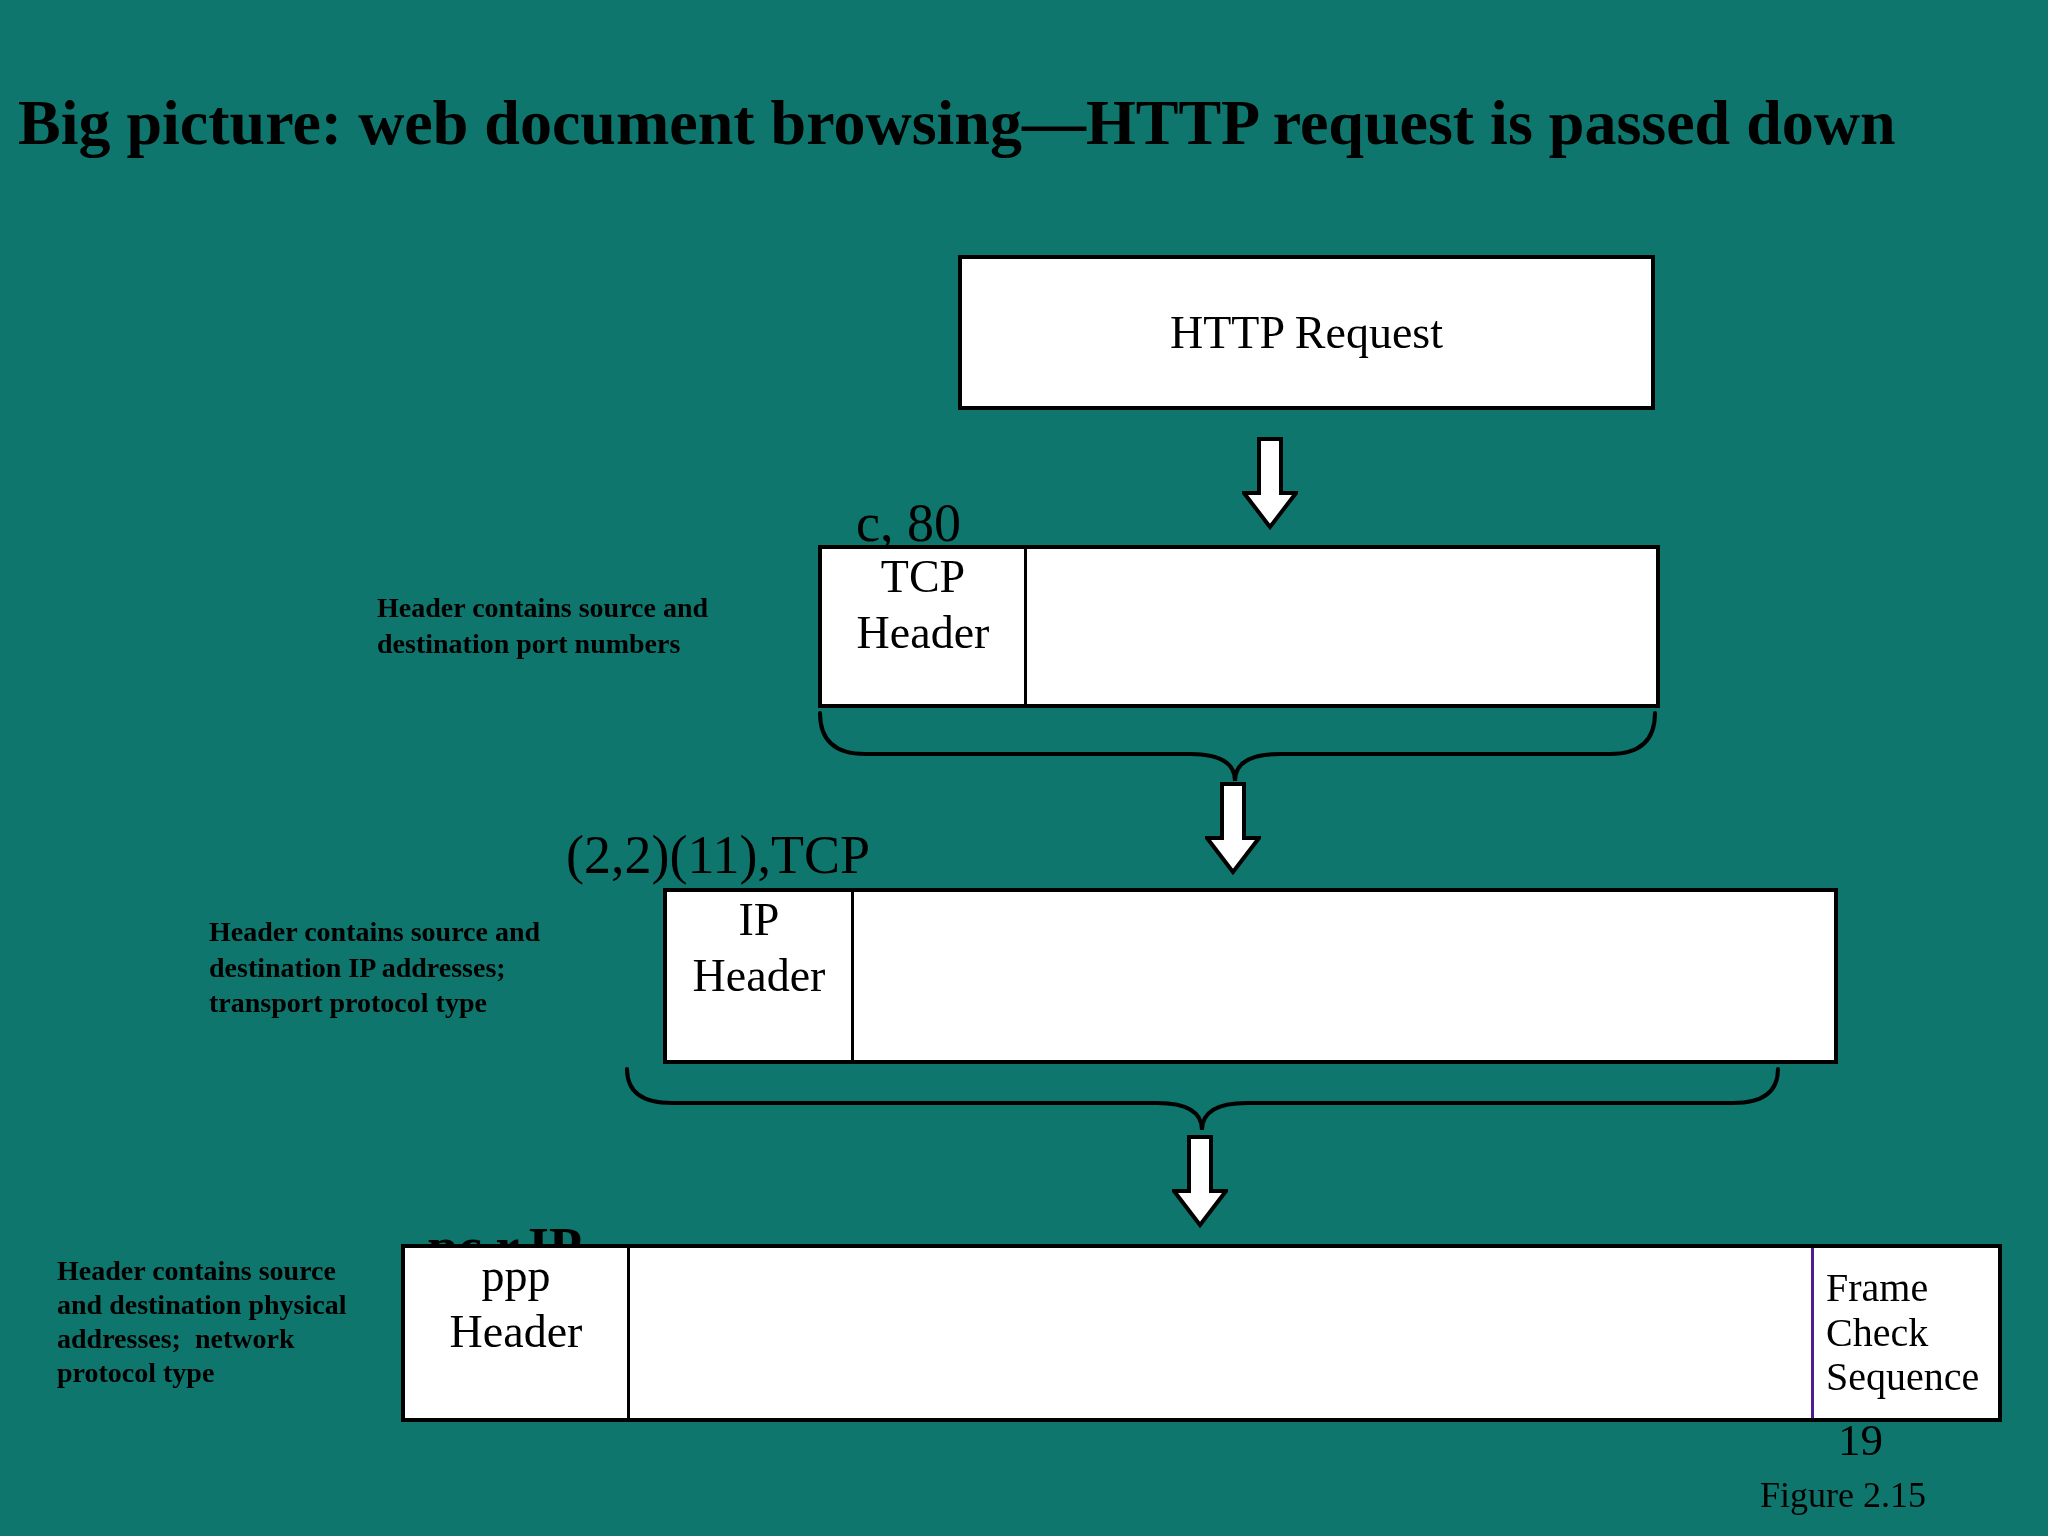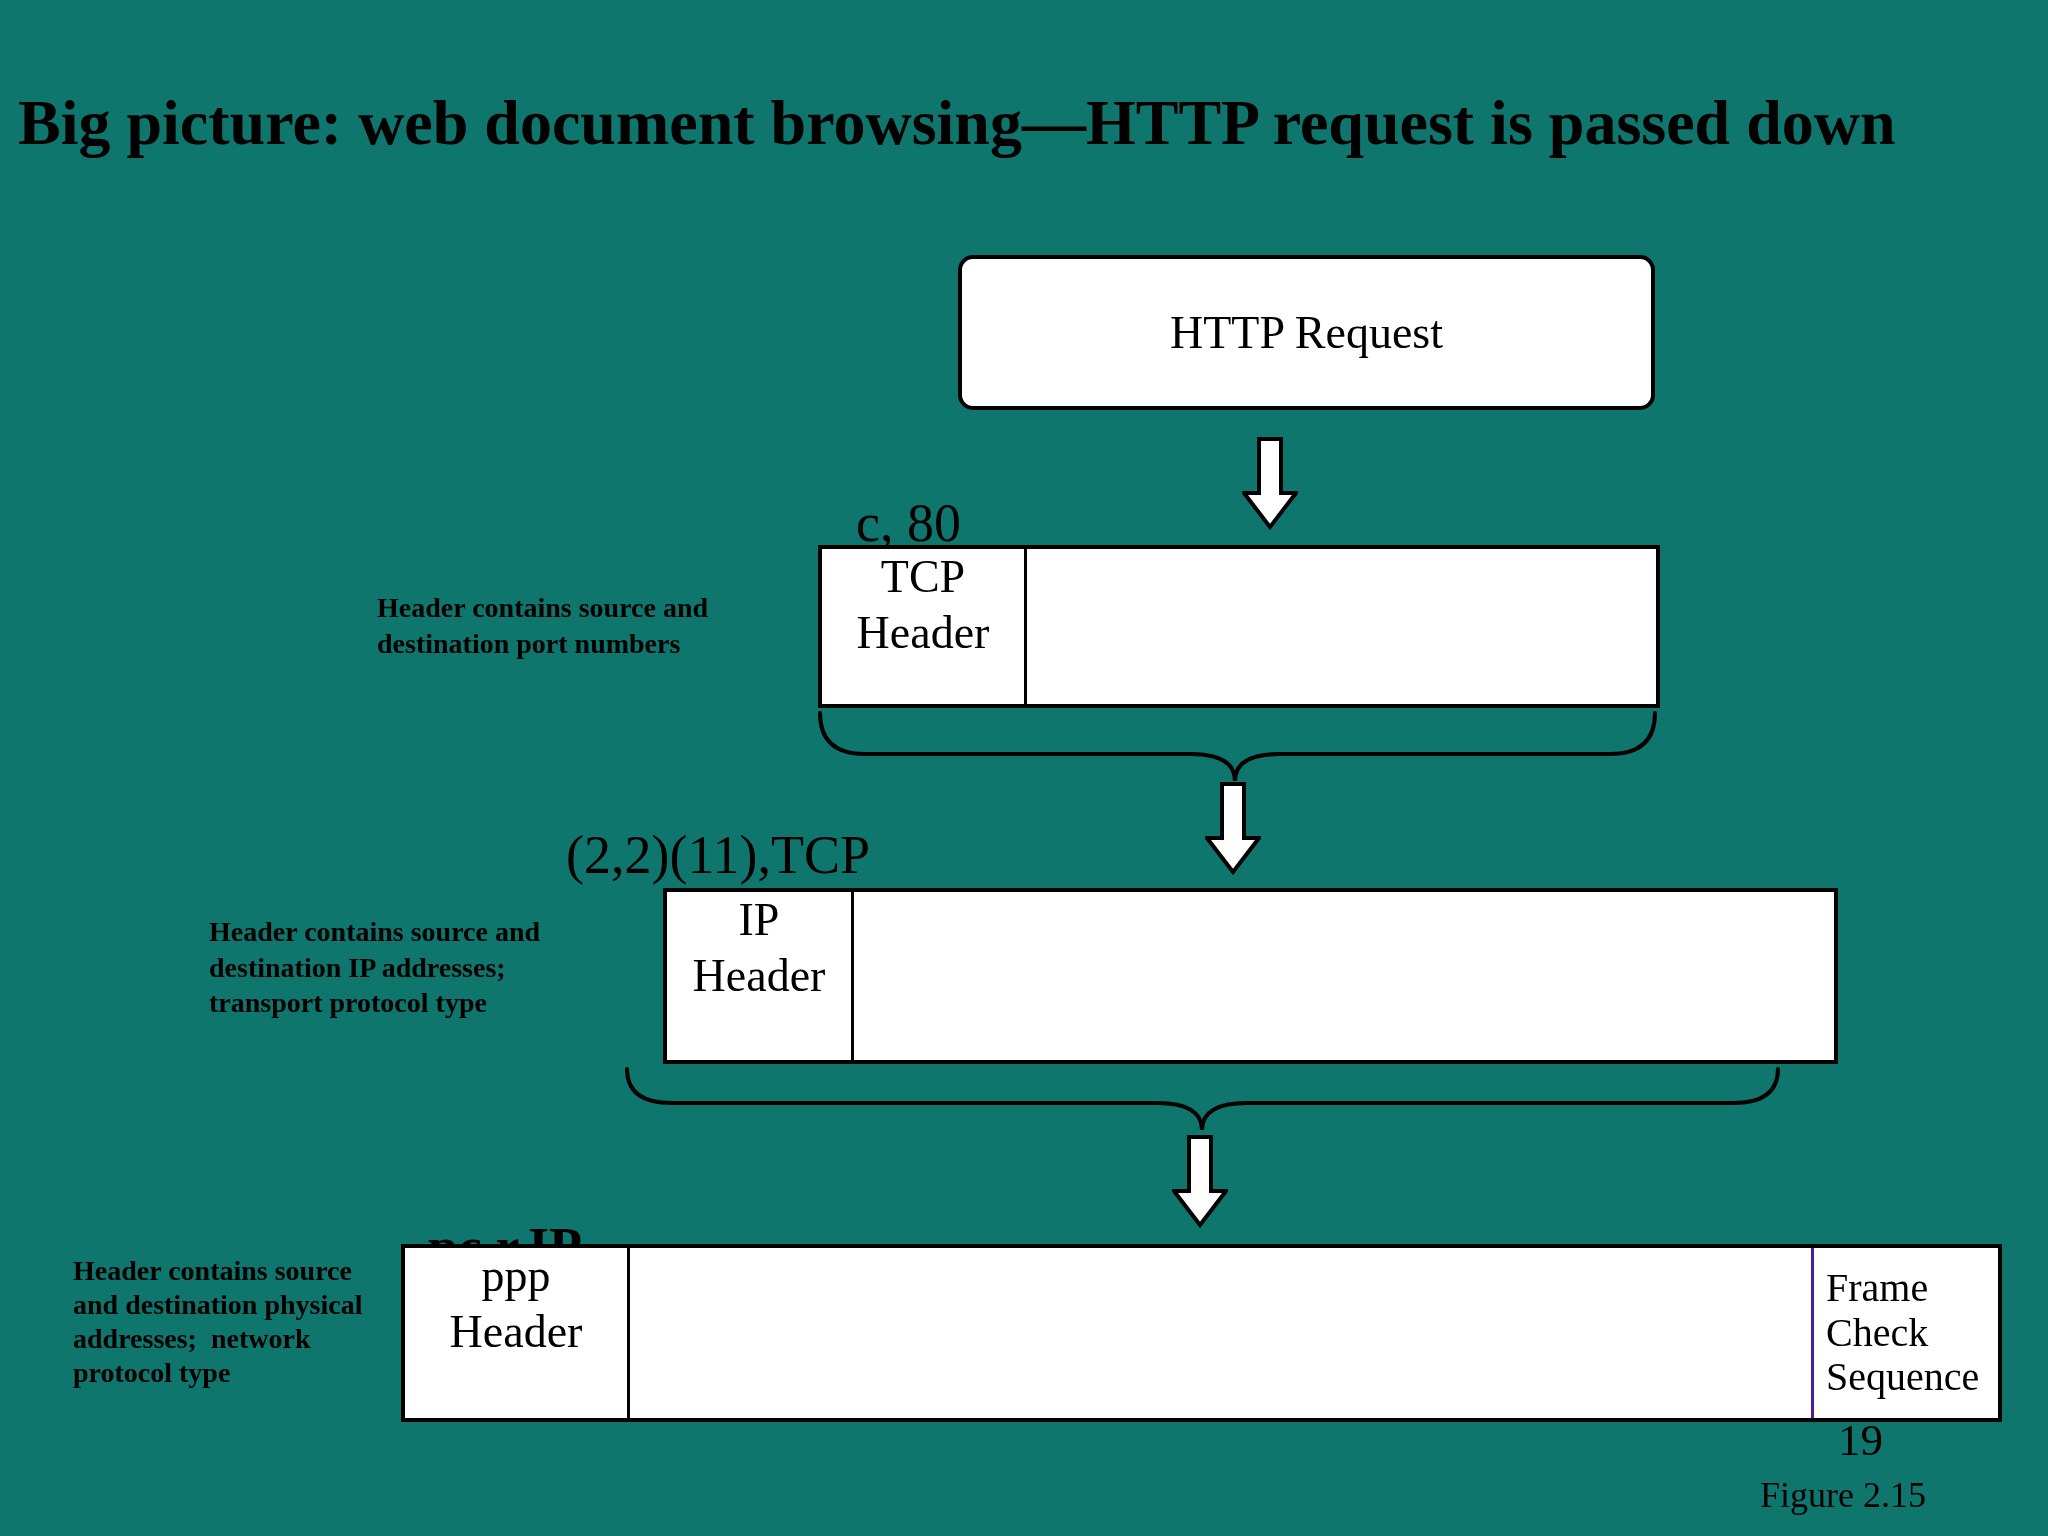--- a/index.html
+++ b/index.html
@@ -23,21 +23,20 @@
 
   .box{
     box-sizing:border-box;
     border:4px solid #000;
     background:#ffffff;
   }
   .http-box{
     left:958px;top:255px;width:697px;height:155px;
     display:flex;align-items:center;justify-content:center;
     font-size:46px;
-    border-radius:15px;
   }
   .layer-box{display:flex;align-items:stretch;}
   .tcp-box{left:818px;top:545px;width:842px;height:163px;}
   .ip-box{left:615px;top:888px;width:1175px;height:176px;margin-left:48px;}
   .ppp-box{left:401px;top:1244px;width:1601px;height:178px;}
 
   .head-cell{
     box-sizing:border-box;
     border-right:3px solid #000;
     display:flex;justify-content:center;
@@ -136,21 +135,21 @@
 Header</span>
     </div>
     <div class="payload-cell"></div>
     <div class="fcs-cell">
       <span class="pre">Frame
 Check
 Sequence</span>
     </div>
   </div>
 
-  <div class="abs annotation ppp-annotation pre" style="left:57px;top:1254px;margin-left:16px;">Header contains source
+  <div class="abs annotation ppp-annotation pre" style="left:57px;top:1254px;">Header contains source
 and destination physical
 addresses;  network
 protocol type</div>
 
   <div class="abs page-number">19</div>
   <div class="abs figure-caption">Figure 2.15</div>
 
 </div>
 
 </body></html>

